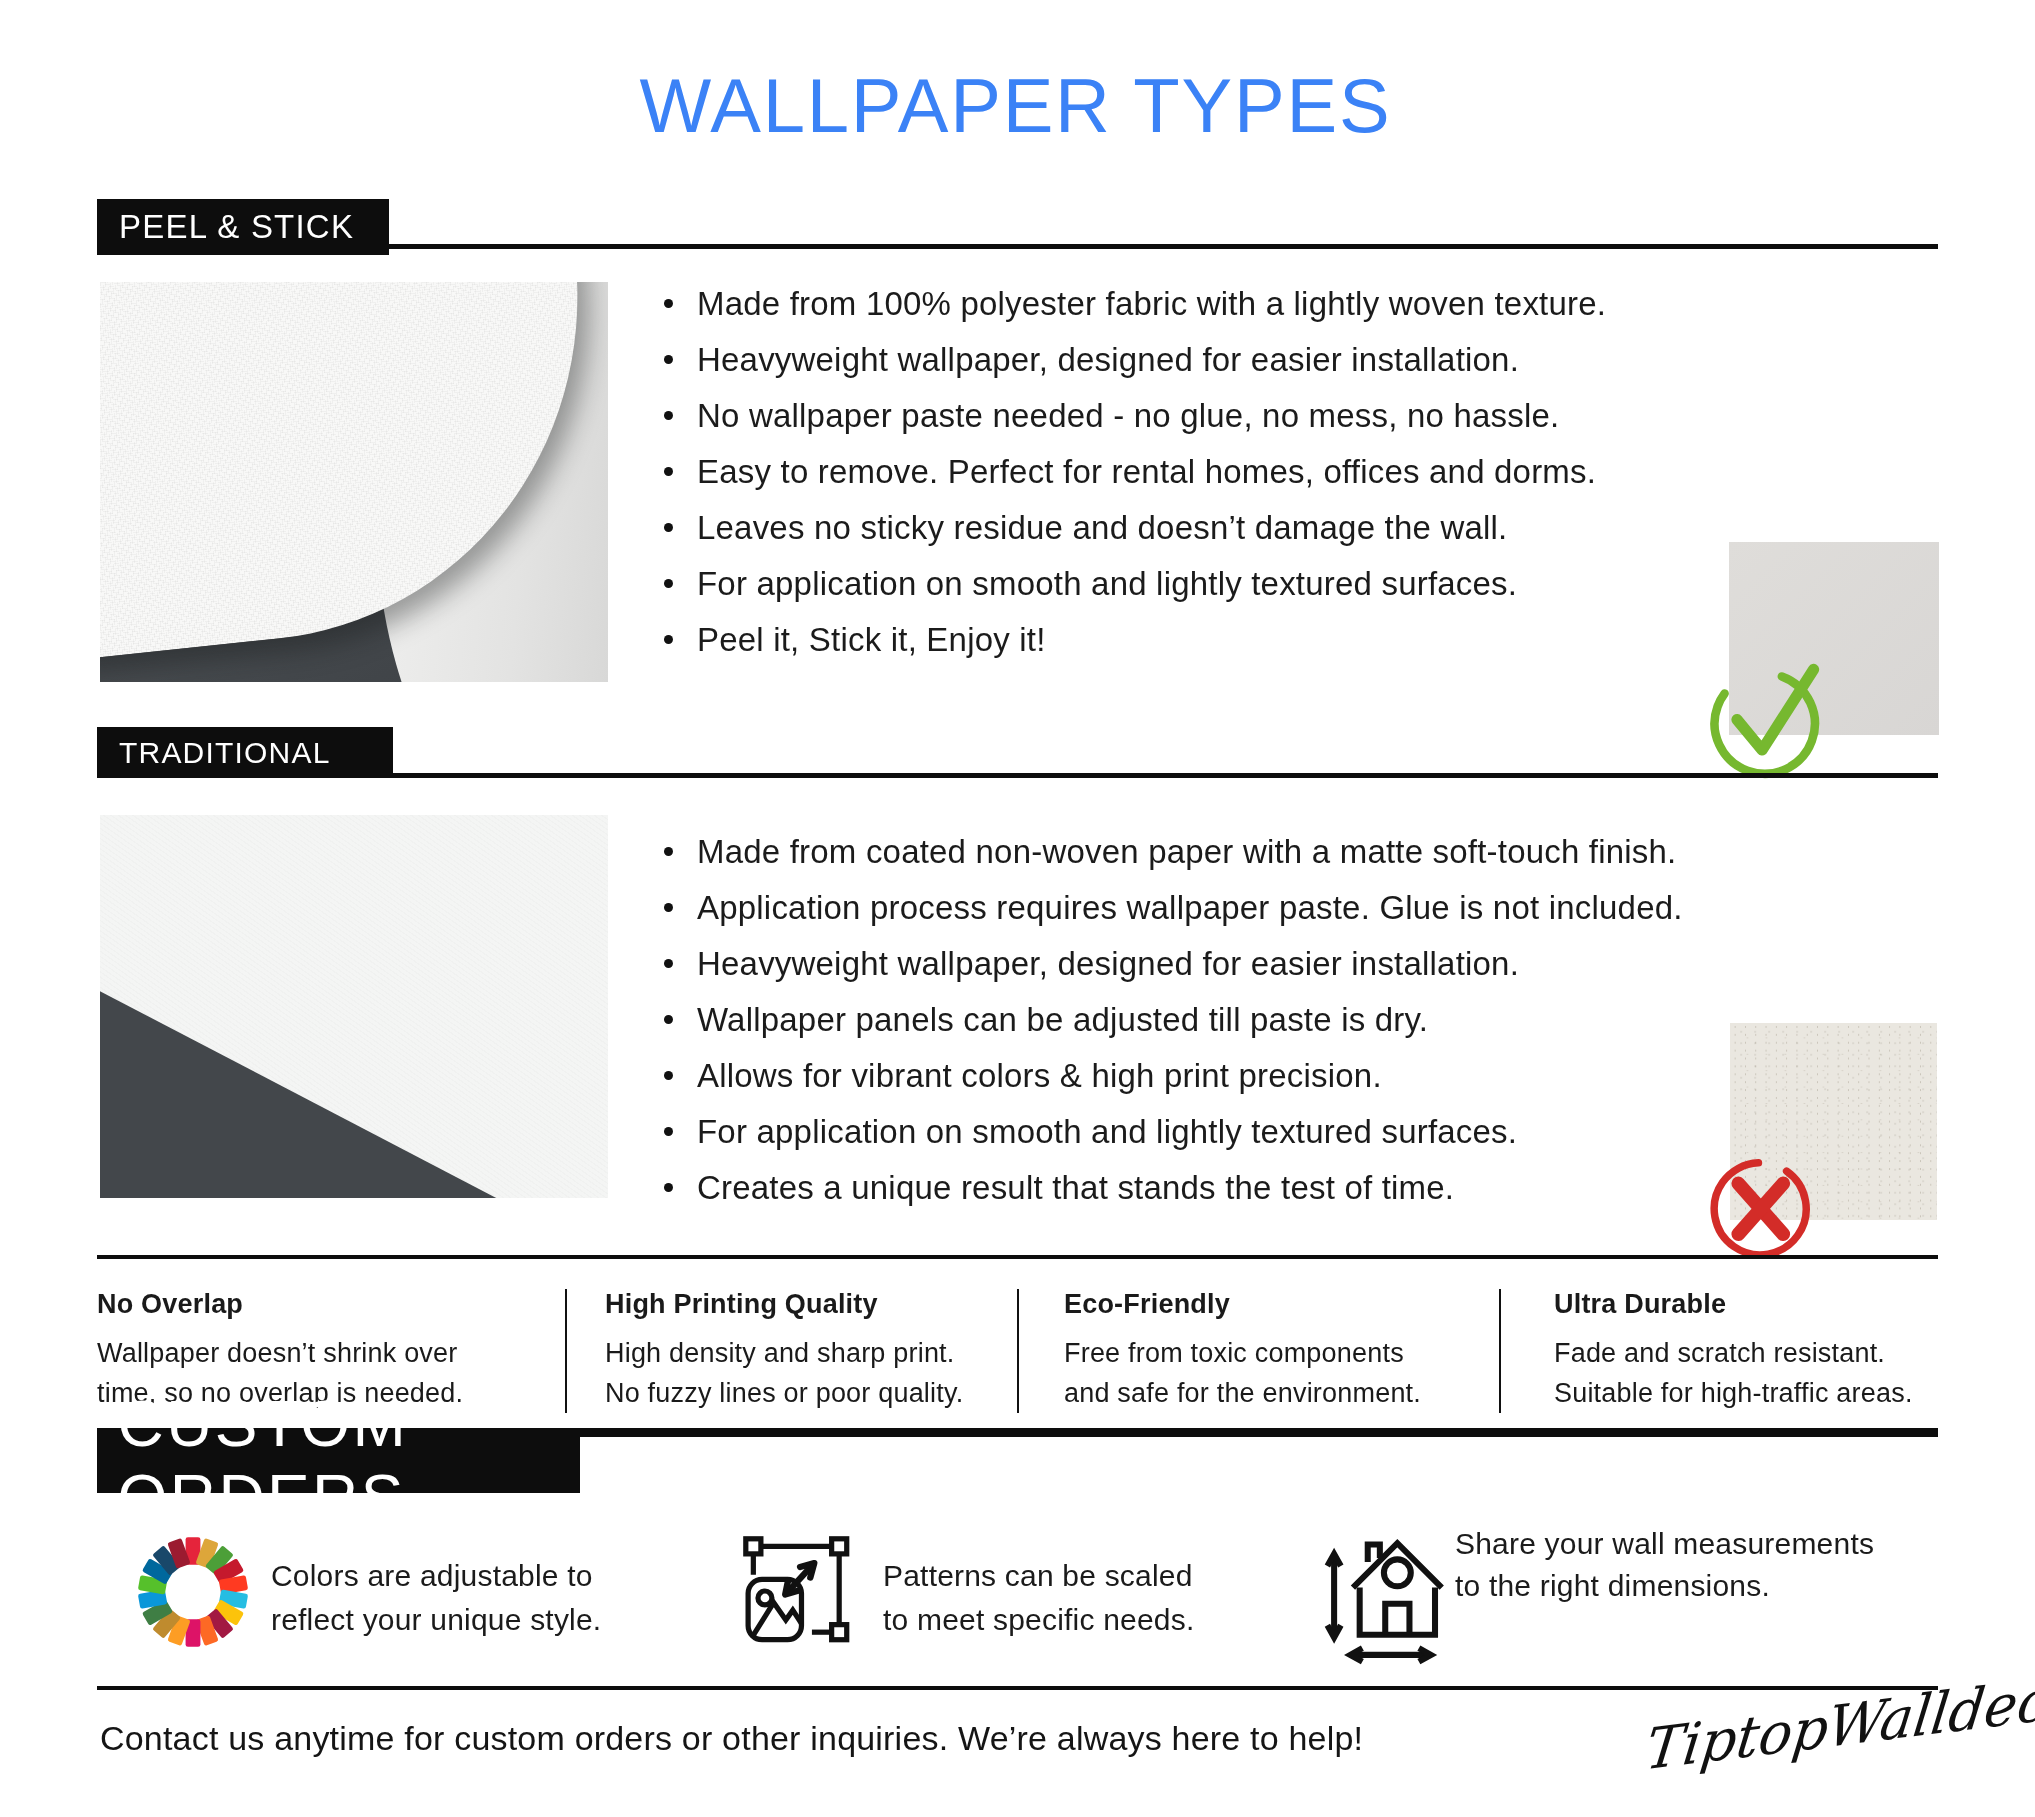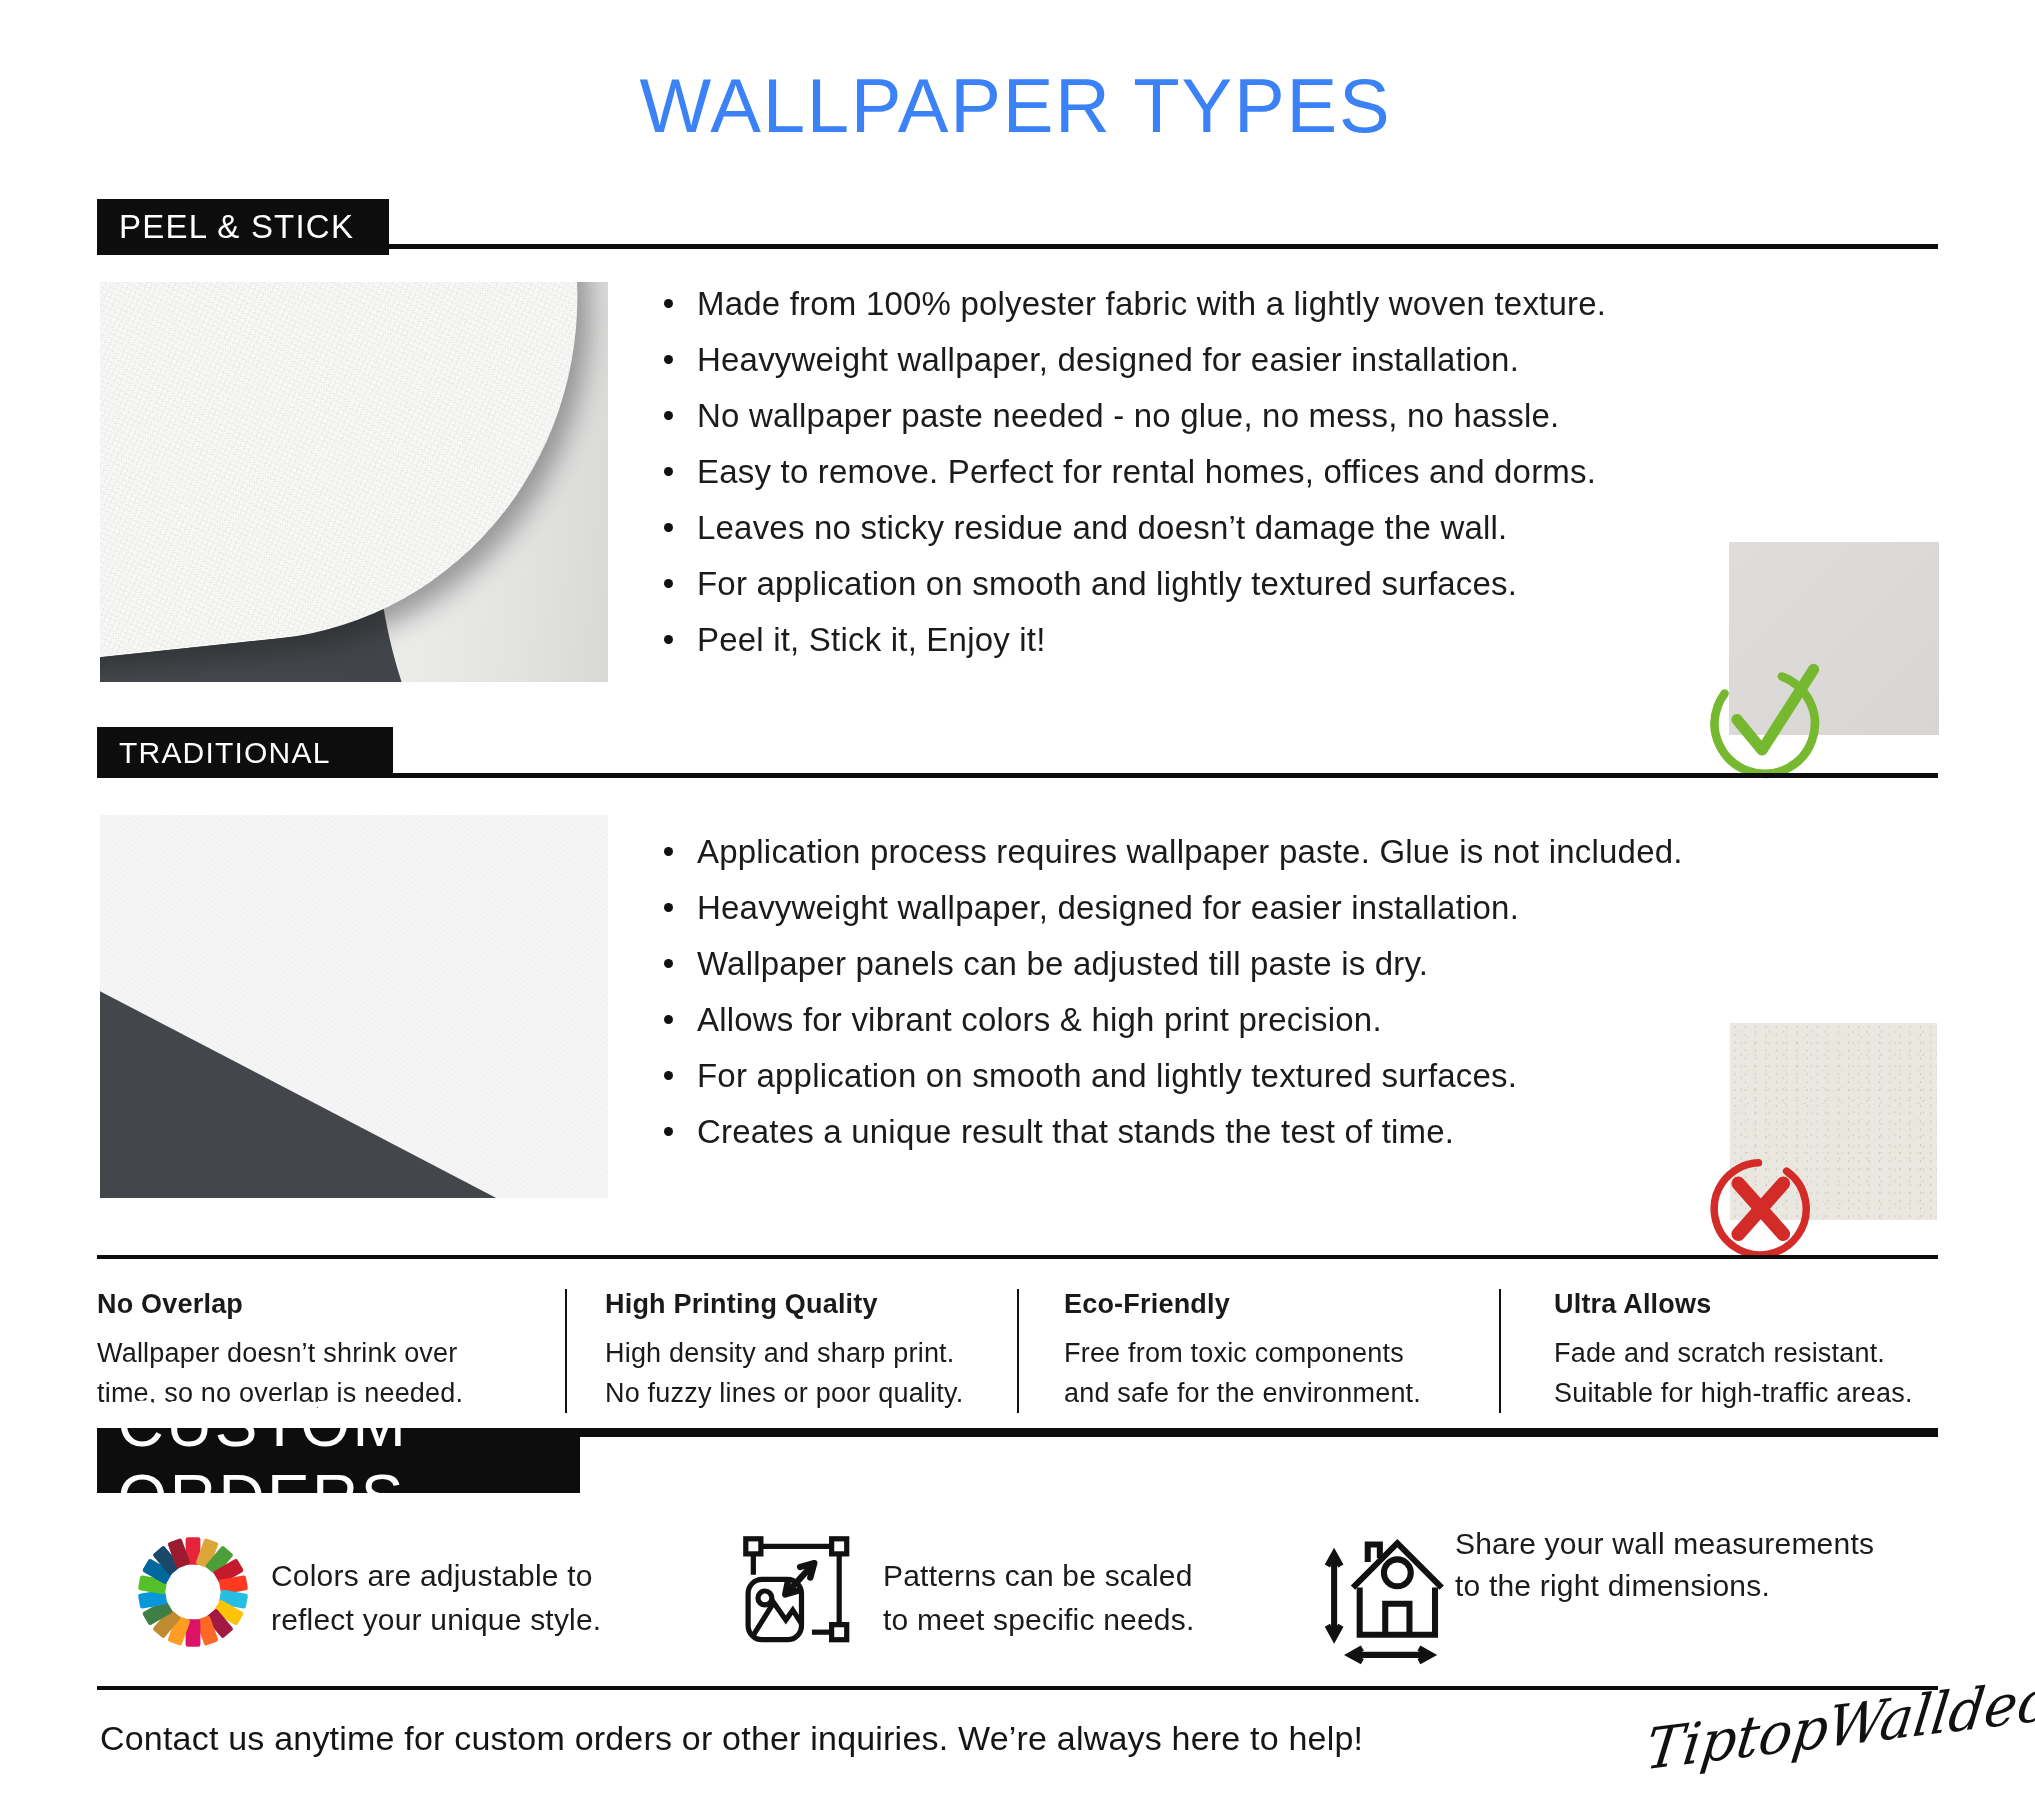--- a/index.html
+++ b/index.html
@@ -129,20 +129,21 @@
   <div class="rule rule-trad"></div>
   <div class="section-label label-trad">
     <span>TRADITIONAL</span>
   </div>
 
   <div class="photo photo-trad">
     <div class="dark-wedge"></div>
   </div>
 
   <ul class="bullets bullets-trad">
+    <li>Made from coated non-woven paper with a matte soft-touch finish.</li>
     <li>Application process requires wallpaper paste. Glue is not included.</li>
     <li>Heavyweight wallpaper, designed for easier installation.</li>
     <li>Wallpaper panels can be adjusted till paste is dry.</li>
     <li>Allows for vibrant colors &amp; high print precision.</li>
     <li>For application on smooth and lightly textured surfaces.</li>
     <li>Creates a unique result that stands the test of time.</li>
   </ul>
 
   <div class="swatch swatch-rough">
     <svg class="mark-svg cross-svg" viewBox="0 0 100 100">
@@ -163,21 +164,21 @@
       <h3>High Printing Quality</h3>
       <p>High density and sharp print.</p>
       <p>No fuzzy lines or poor quality.</p>
     </div>
     <div class="feature">
       <h3>Eco-Friendly</h3>
       <p>Free from toxic components</p>
       <p>and safe for the environment.</p>
     </div>
     <div class="feature">
-      <h3>Ultra Allows</h3>
+      <h3>Ultra Durable</h3>
       <p>Fade and scratch resistant.</p>
       <p>Suitable for high-traffic areas.</p>
     </div>
   </div>
 
   <div class="rule rule-custom"></div>
   <div class="section-label label-custom">
     <span>CUSTOM ORDERS</span>
   </div>
 

